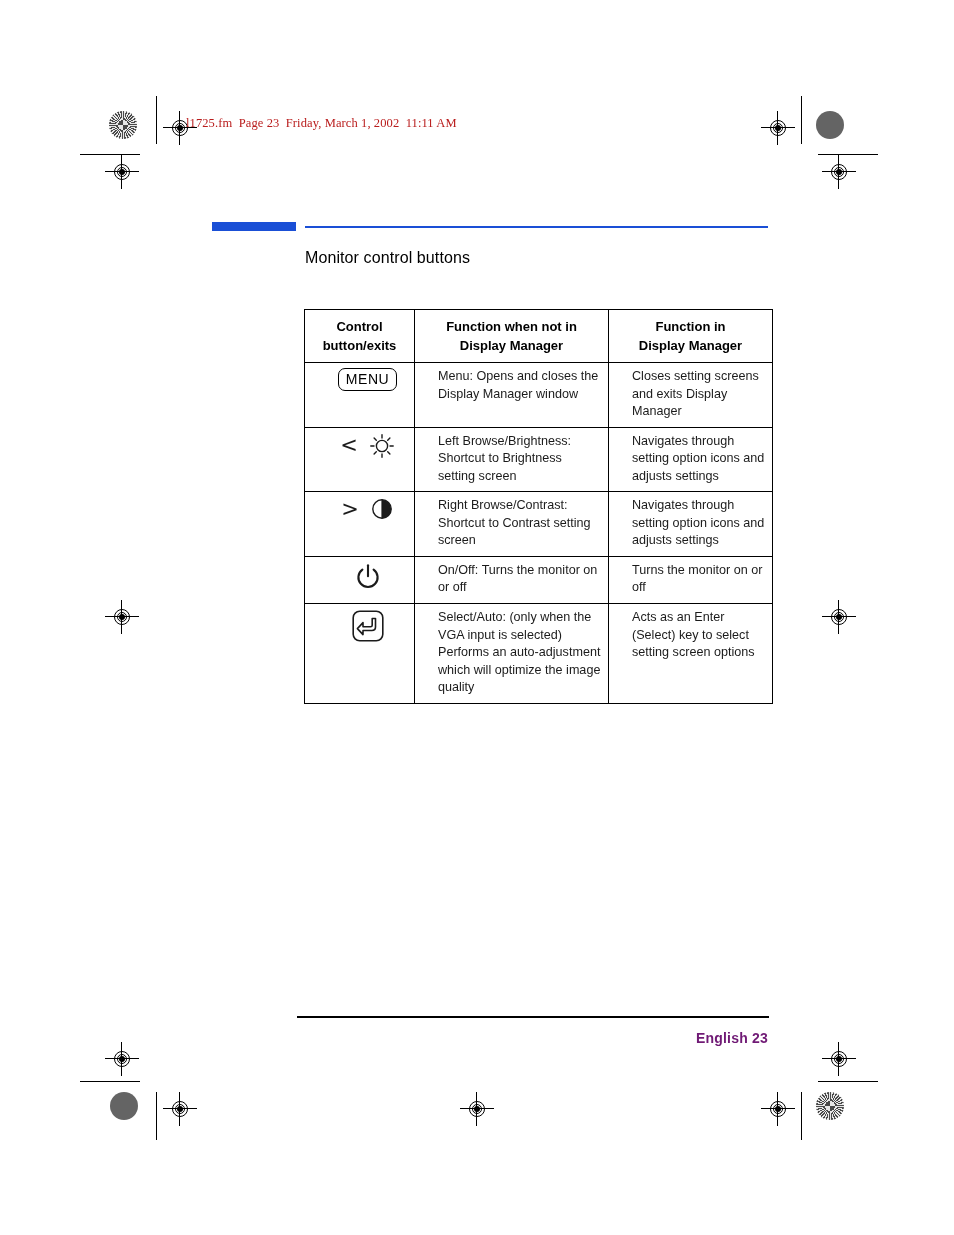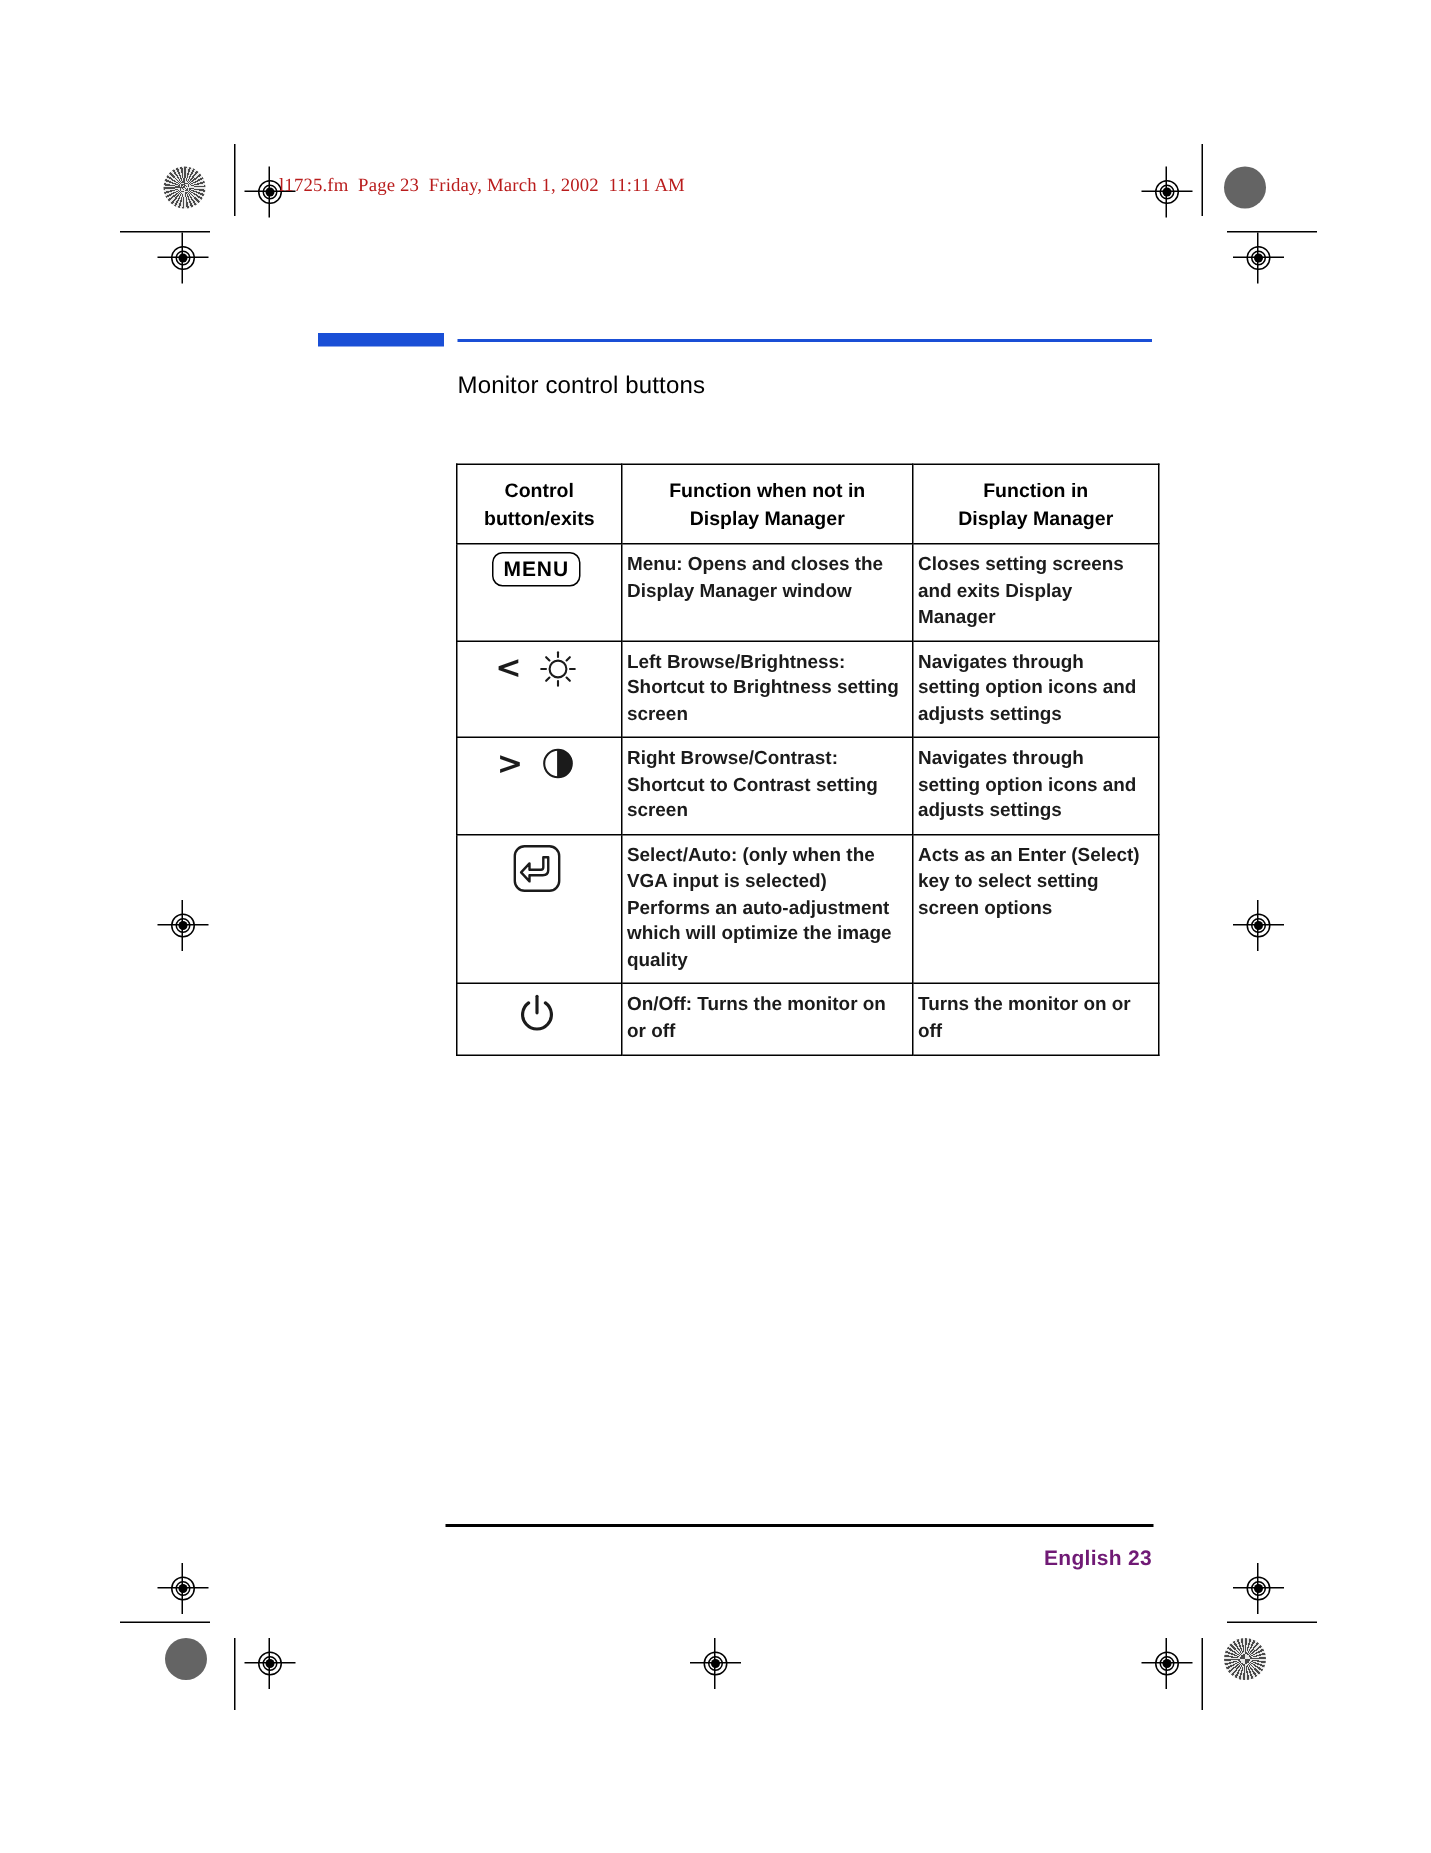--- a/index.html
+++ b/index.html
@@ -152,25 +152,24 @@
     left: 304px;
     top: 273px;
     width: 468px;
     border-collapse: collapse;
     table-layout: fixed;
     margin-top: 36px;
   }
   #control-table td, #control-table th {
     border: 1px solid #000;
     vertical-align: top;
-    padding: 5px 7px 6px 3px;
+    padding: 5px 7px 6px 23px;
     font-size: 12.6px;
     line-height: 17.5px;
     color: #1b1b1b;
-    font-weight: bold;
   }
   #control-table th {
     text-align: center;
     font-weight: bold;
     font-size: 13px;
     line-height: 19px;
     color: #000;
     padding: 7px 4px 7px 4px;
   }
   .col-icon { width: 110px; }
@@ -401,39 +400,39 @@
               <line x1="12" y1="2.8" x2="12" y2="21.2" stroke="#1b1b1b" stroke-width="1.2"></line>
             </svg>
           </span>
         </td>
         <td>Right Browse/Contrast: Shortcut to Contrast setting screen</td>
         <td>Navigates through setting option icons and adjusts settings</td>
       </tr>
 
       <tr>
         <td class="icon-cell">
+          <svg class="icon-svg" width="30" height="30" viewBox="0 0 30 30" style="display:inline-block;">
+            <path d="M9.4 7.6 A9.6 9.6 0 1 0 20.6 7.6" fill="none" stroke="#1b1b1b" stroke-width="2.1" stroke-linecap="round"></path>
+            <line x1="15" y1="3.2" x2="15" y2="14.2" stroke="#1b1b1b" stroke-width="2.1" stroke-linecap="round"></line>
+          </svg>
+        </td>
+        <td>On/Off: Turns the monitor on or off</td>
+        <td>Turns the monitor on or off</td>
+      </tr>
+
+      <tr>
+        <td class="icon-cell">
           <svg class="icon-svg" width="34" height="34" viewBox="0 0 34 34" style="display:inline-block;">
             <rect x="2.2" y="2.2" width="29.6" height="29.6" rx="6.5" ry="6.5" fill="none" stroke="#1b1b1b" stroke-width="1.6"></rect>
             <path d="M24.5 9.5 L24.5 18.0 Q24.5 21.5 20.8 21.5 L12.0 21.5 L12.0 25.6 L6.4 19.6 L12.0 13.6 L12.0 17.8 L19.6 17.8 Q21.2 17.8 21.2 16.2 L21.2 9.5 Z" fill="#ffffff" stroke="#1b1b1b" stroke-width="1.6" stroke-linejoin="round"></path>
           </svg>
         </td>
         <td>Select/Auto: (only when the VGA input is selected) Performs an auto-adjustment which will optimize the image quality</td>
         <td>Acts as an Enter (Select) key to select setting screen options</td>
       </tr>
 
-      <tr>
-        <td class="icon-cell">
-          <svg class="icon-svg" width="30" height="30" viewBox="0 0 30 30" style="display:inline-block;">
-            <path d="M9.4 7.6 A9.6 9.6 0 1 0 20.6 7.6" fill="none" stroke="#1b1b1b" stroke-width="2.1" stroke-linecap="round"></path>
-            <line x1="15" y1="3.2" x2="15" y2="14.2" stroke="#1b1b1b" stroke-width="2.1" stroke-linecap="round"></line>
-          </svg>
-        </td>
-        <td>On/Off: Turns the monitor on or off</td>
-        <td>Turns the monitor on or off</td>
-      </tr>
-
     </tbody>
   </table>
 
   <div id="rule-footer"></div>
   <div id="footer-page">English 23</div>
 
 </div>
 
 </body></html>

